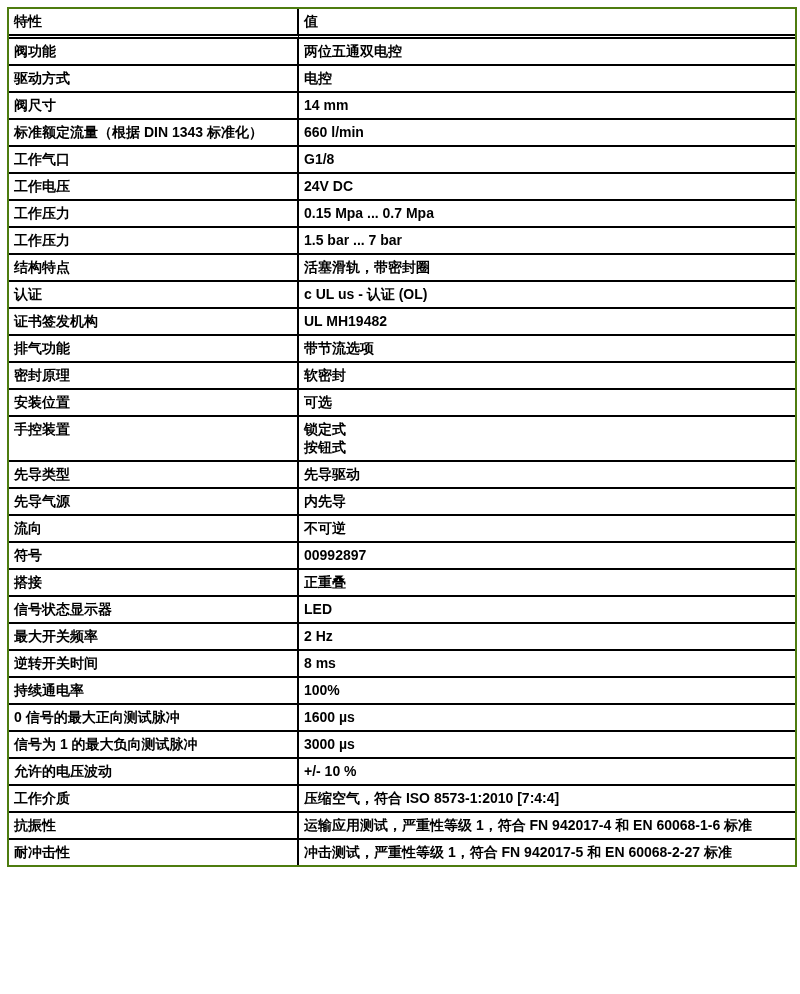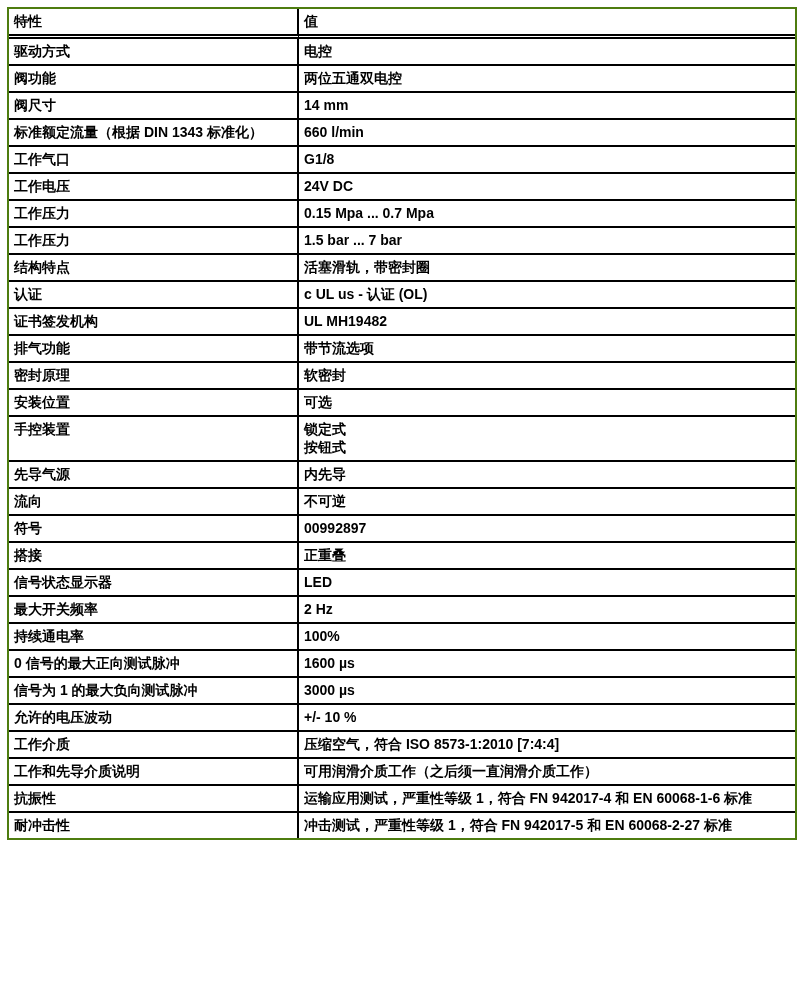--- a/index.html
+++ b/index.html
@@ -49,27 +49,27 @@
     <col class="c-value">
   </colgroup>
   <thead>
     <tr>
       <th class="prop">特性</th>
       <th class="val">值</th>
     </tr>
   </thead>
   <tbody>
   <tr>
+    <td class="prop">阀功能</td>
+    <td class="val">两位五通双电控</td>
+  </tr>
+
+  <tr>
     <td class="prop">驱动方式</td>
     <td class="val">电控</td>
-  </tr>
-
-  <tr>
-    <td class="prop">阀功能</td>
-    <td class="val">两位五通双电控</td>
   </tr>
 
   <tr>
     <td class="prop">阀尺寸</td>
     <td class="val">14 mm</td>
   </tr>
 
   <tr>
     <td class="prop">标准额定流量（根据 DIN 1343 标准化）</td>
     <td class="val">660 l/min</td>
@@ -125,20 +125,24 @@
     <td class="prop">安装位置</td>
     <td class="val">可选</td>
   </tr>
 
   <tr>
     <td class="prop">手控装置</td>
     <td class="val">锁定式
 按钮式</td>
   </tr>
 
+  <tr>
+    <td class="prop">先导类型</td>
+    <td class="val">先导驱动</td>
+  </tr>
 
   <tr>
     <td class="prop">先导气源</td>
     <td class="val">内先导</td>
   </tr>
 
   <tr>
     <td class="prop">流向</td>
     <td class="val">不可逆</td>
   </tr>
@@ -156,20 +160,24 @@
   <tr>
     <td class="prop">信号状态显示器</td>
     <td class="val">LED</td>
   </tr>
 
   <tr>
     <td class="prop">最大开关频率</td>
     <td class="val">2 Hz</td>
   </tr>
 
+  <tr>
+    <td class="prop">逆转开关时间</td>
+    <td class="val">8 ms</td>
+  </tr>
 
   <tr>
     <td class="prop">持续通电率</td>
     <td class="val">100%</td>
   </tr>
 
   <tr>
     <td class="prop">0 信号的最大正向测试脉冲</td>
     <td class="val">1600 µs</td>
   </tr>
@@ -183,24 +191,20 @@
   <tr>
     <td class="prop">允许的电压波动</td>
     <td class="val">+/- 10 %</td>
   </tr>
 
   <tr>
     <td class="prop">工作介质</td>
     <td class="val">压缩空气，符合 ISO 8573-1:2010 [7:4:4]</td>
   </tr>
 
-  <tr>
-    <td class="prop">工作和先导介质说明</td>
-    <td class="val">可用润滑介质工作（之后须一直润滑介质工作）</td>
-  </tr>
 
   <tr>
     <td class="prop">抗振性</td>
     <td class="val">运输应用测试，严重性等级 1，符合 FN 942017-4 和 EN 60068-1-6 标准</td>
   </tr>
 
   <tr>
     <td class="prop">耐冲击性</td>
     <td class="val">冲击测试，严重性等级 1，符合 FN 942017-5 和 EN 60068-2-27 标准</td>
   </tr>

